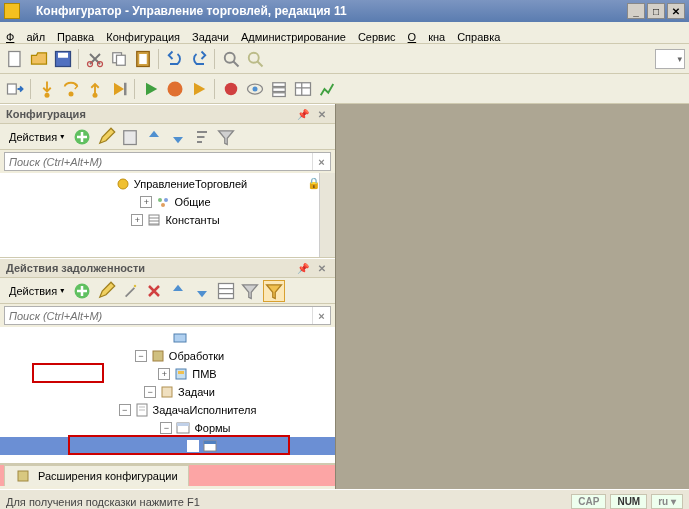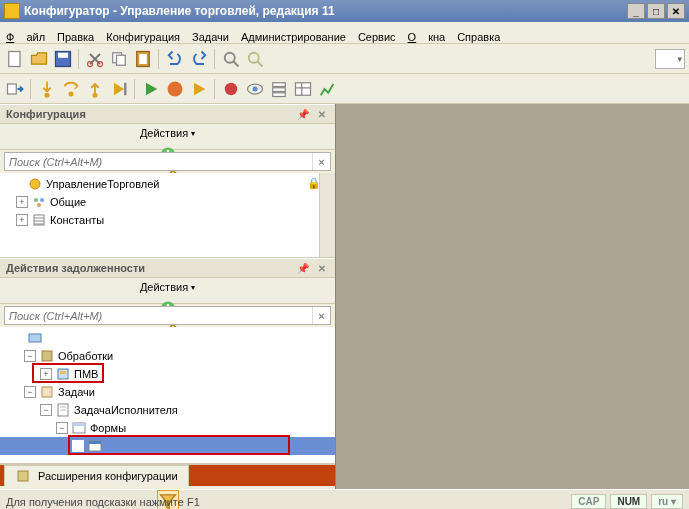--- a/index.html
+++ b/index.html
@@ -15,20 +15,21 @@
   }
   .titlebar {
     background: linear-gradient(#7b95c1, #5a7cb0);
     height: 22px;
     display: flex;
     align-items: center;
     padding: 0 4px;
     color: #fff;
     font-weight: bold;
     font-size: 12px;
+    gap: 12px;
   }
   .titlebar .app-icon {
     width: 16px; height: 16px; margin-right: 4px;
     background: #f3c020; border: 1px solid #b08800;
   }
   .title-text { flex: 1; }
   .win-btns { display: flex; }
   .win-btn {
     width: 18px; height: 16px; background: #d4d0c8;
     border: 1px solid #888; margin-left: 2px;
@@ -96,21 +97,20 @@
     width: 14px; height: 14px; font-size: 10px;
     display: flex; align-items:center; justify-content:center;
     color: #888; margin-left: 4px; cursor: default;
   }
   .panel-tb {
     background: #f0eee0;
     height: 26px;
     display: flex; align-items: center;
     padding: 0 4px; gap: 2px;
     border-bottom: 1px solid #cfcab0;
-    flex-direction: column;
   }
   .actions-btn {
     display: flex; align-items: center; gap: 3px;
     padding: 2px 4px; border: 1px solid transparent;
     cursor: default;
   }
   .searchbox {
     margin: 2px 4px;
     display: flex;
     border: 1px solid #b0b0b0;
@@ -131,20 +131,21 @@
     background: #fff;
     flex: 1;
     overflow: auto;
     padding: 2px 0;
     position: relative;
   }
   .tree-row {
     display: flex; align-items: center;
     height: 18px; padding-left: 12px;
     white-space: nowrap;
+    justify-content: center;
   }
   .exp {
     width: 12px; height: 12px;
     border: 1px solid #999;
     display:flex;align-items:center;justify-content:center;
     font-size: 9px; line-height: 1;
     margin-right: 3px; background:#fff;
     color:#555;
   }
   .exp.empty { border:none; }
@@ -162,21 +163,21 @@
   .lock-ic {
     position: absolute;
     right: 14px;
     top: 4px;
   }
   .scrollbar-v {
     position: absolute; right:0; top:0; bottom:0; width:16px;
     background:#e8e5d8; border-left:1px solid #ccc;
   }
   .footer-tab {
-    background: #c2410c;
+    background: #fca5a5;
     height: 22px;
     display:flex;align-items:center;
     padding: 0 4px;
     border-top: 1px solid #cfcab0;
   }
   .footer-tab .tab {
     padding: 2px 10px;
     display:flex;align-items:center;gap:4px;
     border: 1px solid #cfcab0;
     border-bottom: none;

